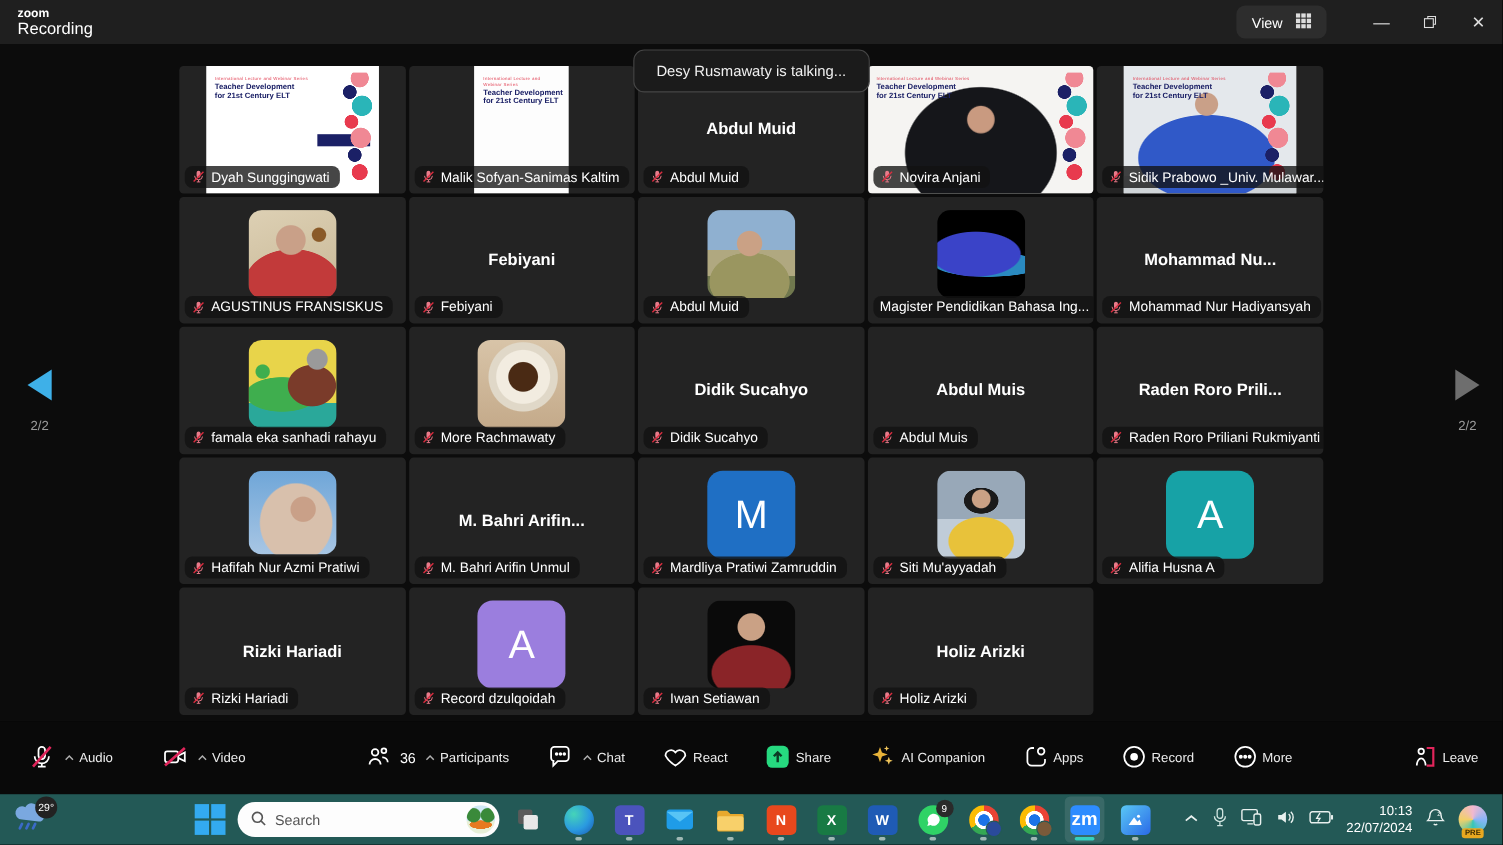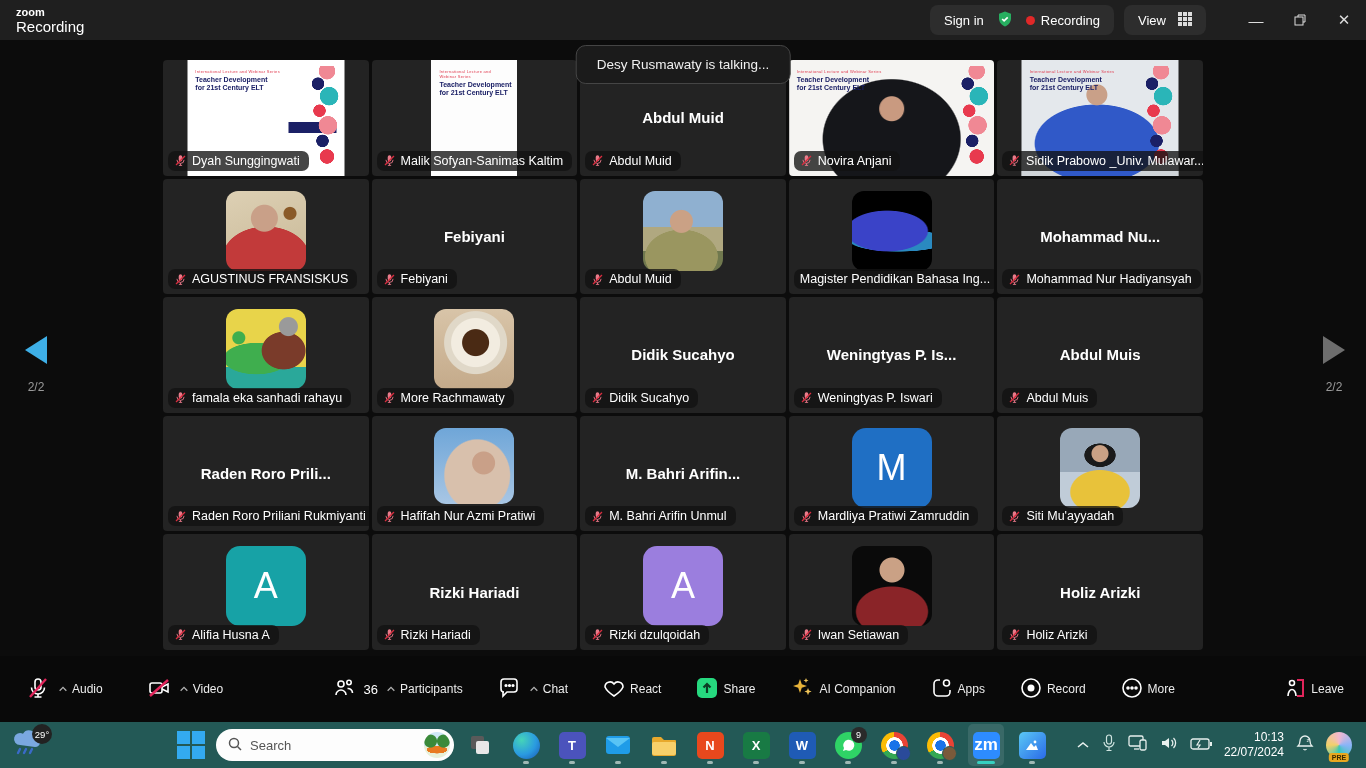--- a/index.html
+++ b/index.html
@@ -164,33 +164,20 @@
 </head>
 <body>
 
 <div id="titlebar">
   <div class="zoom-logo">
     <div class="l1">zoom</div>
     <div class="l2">Recording</div>
   </div>
   <div class="tb-right">
     <div class="tb-pill">
-      <span>Sign in</span>
-      <span>
-        <svg width="18" height="18" viewBox="0 0 24 24">
-            <path fill="#27ae60" d="M12 2l8 3v6c0 5.5-4 9.5-8 11-4-1.5-8-5.5-8-11V5z"></path>
-            <path d="M8.2 12l2.6 2.6 4.8-4.8" stroke="#fff" stroke-width="2.2" fill="none"></path>
-          </svg>
-      </span>
-      <span class="rec-wrap">
-        <span class="rec-dot"></span>
-        <span>Recording</span>
-      </span>
-    </div>
-    <div class="tb-pill">
       <span>View</span>
       <span>
         <svg width="14" height="14" viewBox="0 0 14 14">
             <g fill="#ddd">
               <rect x="0" y="0" width="4" height="4"></rect>
               <rect x="5" y="0" width="4" height="4"></rect>
               <rect x="10" y="0" width="4" height="4"></rect>
               <rect x="0" y="5" width="4" height="4"></rect>
               <rect x="5" y="5" width="4" height="4"></rect>
               <rect x="10" y="5" width="4" height="4"></rect>
@@ -408,33 +395,20 @@
     <div class="name-label">
       <svg class="mic-muted" viewBox="0 0 16 16" width="13" height="13">
         <path d="M8 1.5a2.2 2.2 0 0 1 2.2 2.2v3.4a2.2 2.2 0 0 1-4.4 0V3.7A2.2 2.2 0 0 1 8 1.5z" fill="#e87b8a"></path>
         <path d="M3.6 7.2a4.4 4.4 0 0 0 8.8 0M8 11.6v2.4M6 14h4" stroke="#e87b8a" stroke-width="1.1" fill="none"></path>
         <line x1="2.5" y1="13.5" x2="13.5" y2="2.5" stroke="#d92c3f" stroke-width="1.6"></line>
       </svg>
       <span class="label-text">Didik Sucahyo</span>
     </div>
   </div>
 
-  <div class="tile">
-    <div class="tile-visual">
-          <div class="center-name">Weningtyas P. Is...</div>
-        </div>
-    <div class="name-label">
-      <svg class="mic-muted" viewBox="0 0 16 16" width="13" height="13">
-        <path d="M8 1.5a2.2 2.2 0 0 1 2.2 2.2v3.4a2.2 2.2 0 0 1-4.4 0V3.7A2.2 2.2 0 0 1 8 1.5z" fill="#e87b8a"></path>
-        <path d="M3.6 7.2a4.4 4.4 0 0 0 8.8 0M8 11.6v2.4M6 14h4" stroke="#e87b8a" stroke-width="1.1" fill="none"></path>
-        <line x1="2.5" y1="13.5" x2="13.5" y2="2.5" stroke="#d92c3f" stroke-width="1.6"></line>
-      </svg>
-      <span class="label-text">Weningtyas P. Iswari</span>
-    </div>
-  </div>
 
   <div class="tile">
     <div class="tile-visual">
           <div class="center-name">Abdul Muis</div>
         </div>
     <div class="name-label">
       <svg class="mic-muted" viewBox="0 0 16 16" width="13" height="13">
         <path d="M8 1.5a2.2 2.2 0 0 1 2.2 2.2v3.4a2.2 2.2 0 0 1-4.4 0V3.7A2.2 2.2 0 0 1 8 1.5z" fill="#e87b8a"></path>
         <path d="M3.6 7.2a4.4 4.4 0 0 0 8.8 0M8 11.6v2.4M6 14h4" stroke="#e87b8a" stroke-width="1.1" fill="none"></path>
         <line x1="2.5" y1="13.5" x2="13.5" y2="2.5" stroke="#d92c3f" stroke-width="1.6"></line>
@@ -544,21 +518,21 @@
   <div class="tile">
     <div class="tile-visual">
           <div class="letter-avatar" style="background: rgb(155, 126, 222);">A</div>
         </div>
     <div class="name-label">
       <svg class="mic-muted" viewBox="0 0 16 16" width="13" height="13">
         <path d="M8 1.5a2.2 2.2 0 0 1 2.2 2.2v3.4a2.2 2.2 0 0 1-4.4 0V3.7A2.2 2.2 0 0 1 8 1.5z" fill="#e87b8a"></path>
         <path d="M3.6 7.2a4.4 4.4 0 0 0 8.8 0M8 11.6v2.4M6 14h4" stroke="#e87b8a" stroke-width="1.1" fill="none"></path>
         <line x1="2.5" y1="13.5" x2="13.5" y2="2.5" stroke="#d92c3f" stroke-width="1.6"></line>
       </svg>
-      <span class="label-text">Rizki dzulqoidah</span>
+      <span class="label-text">Record dzulqoidah</span>
     </div>
   </div>
 
   <div class="tile">
     <div class="tile-visual">
           <div class="photo-avatar photo-redshirt"></div>
         </div>
     <div class="name-label">
       <svg class="mic-muted" viewBox="0 0 16 16" width="13" height="13">
         <path d="M8 1.5a2.2 2.2 0 0 1 2.2 2.2v3.4a2.2 2.2 0 0 1-4.4 0V3.7A2.2 2.2 0 0 1 8 1.5z" fill="#e87b8a"></path>

